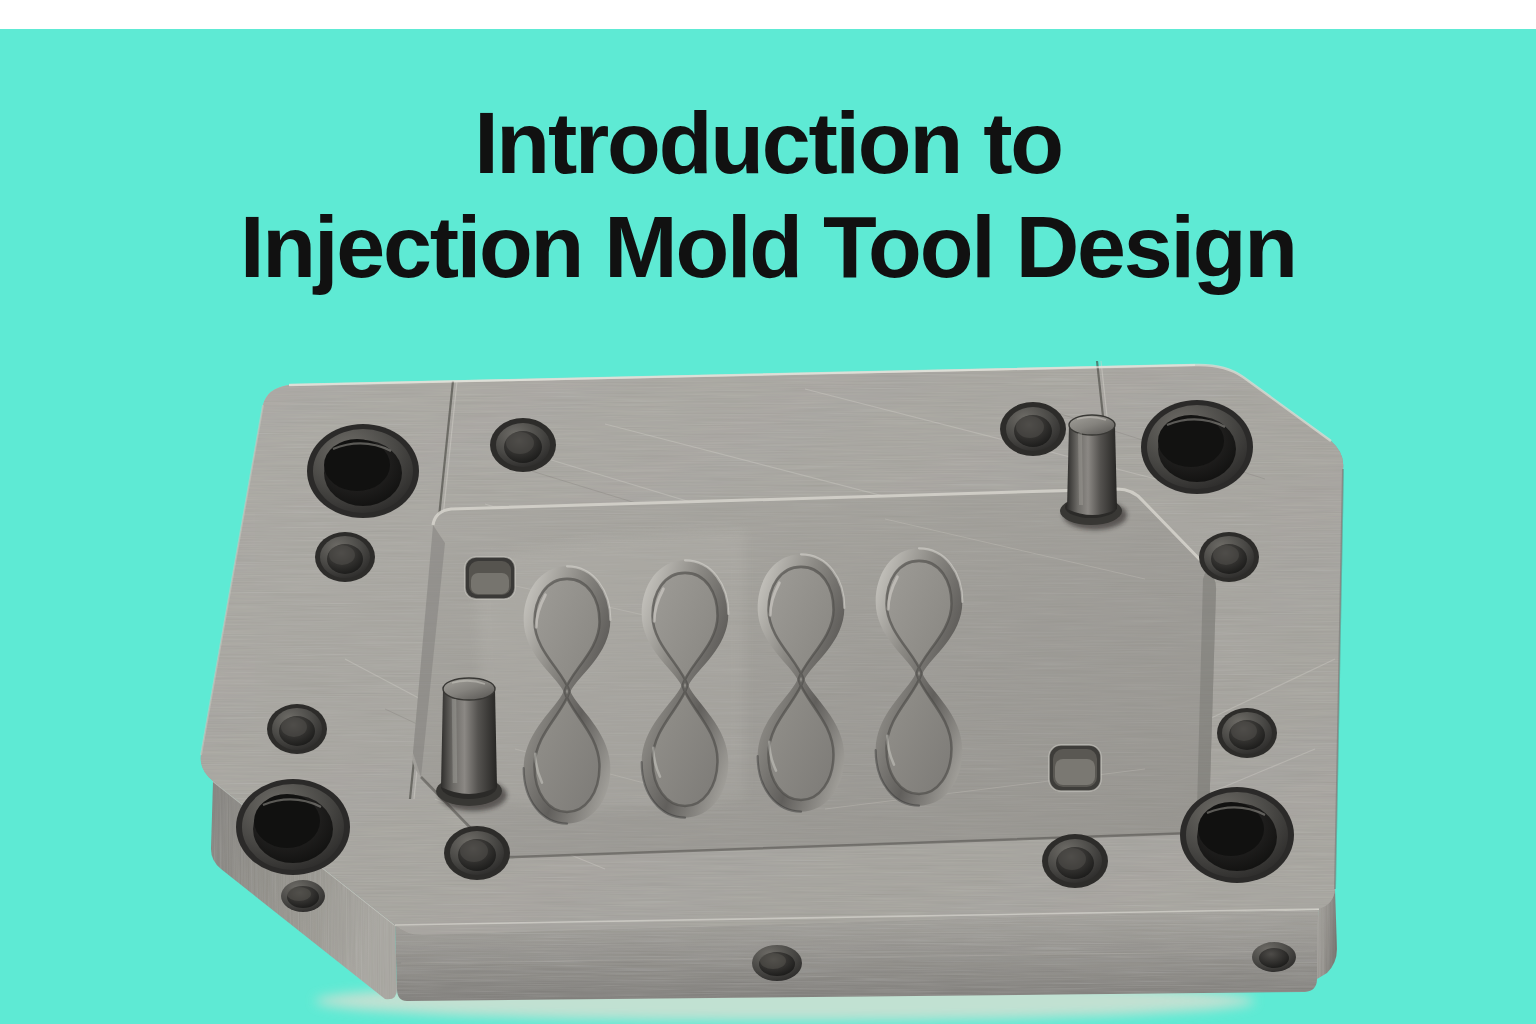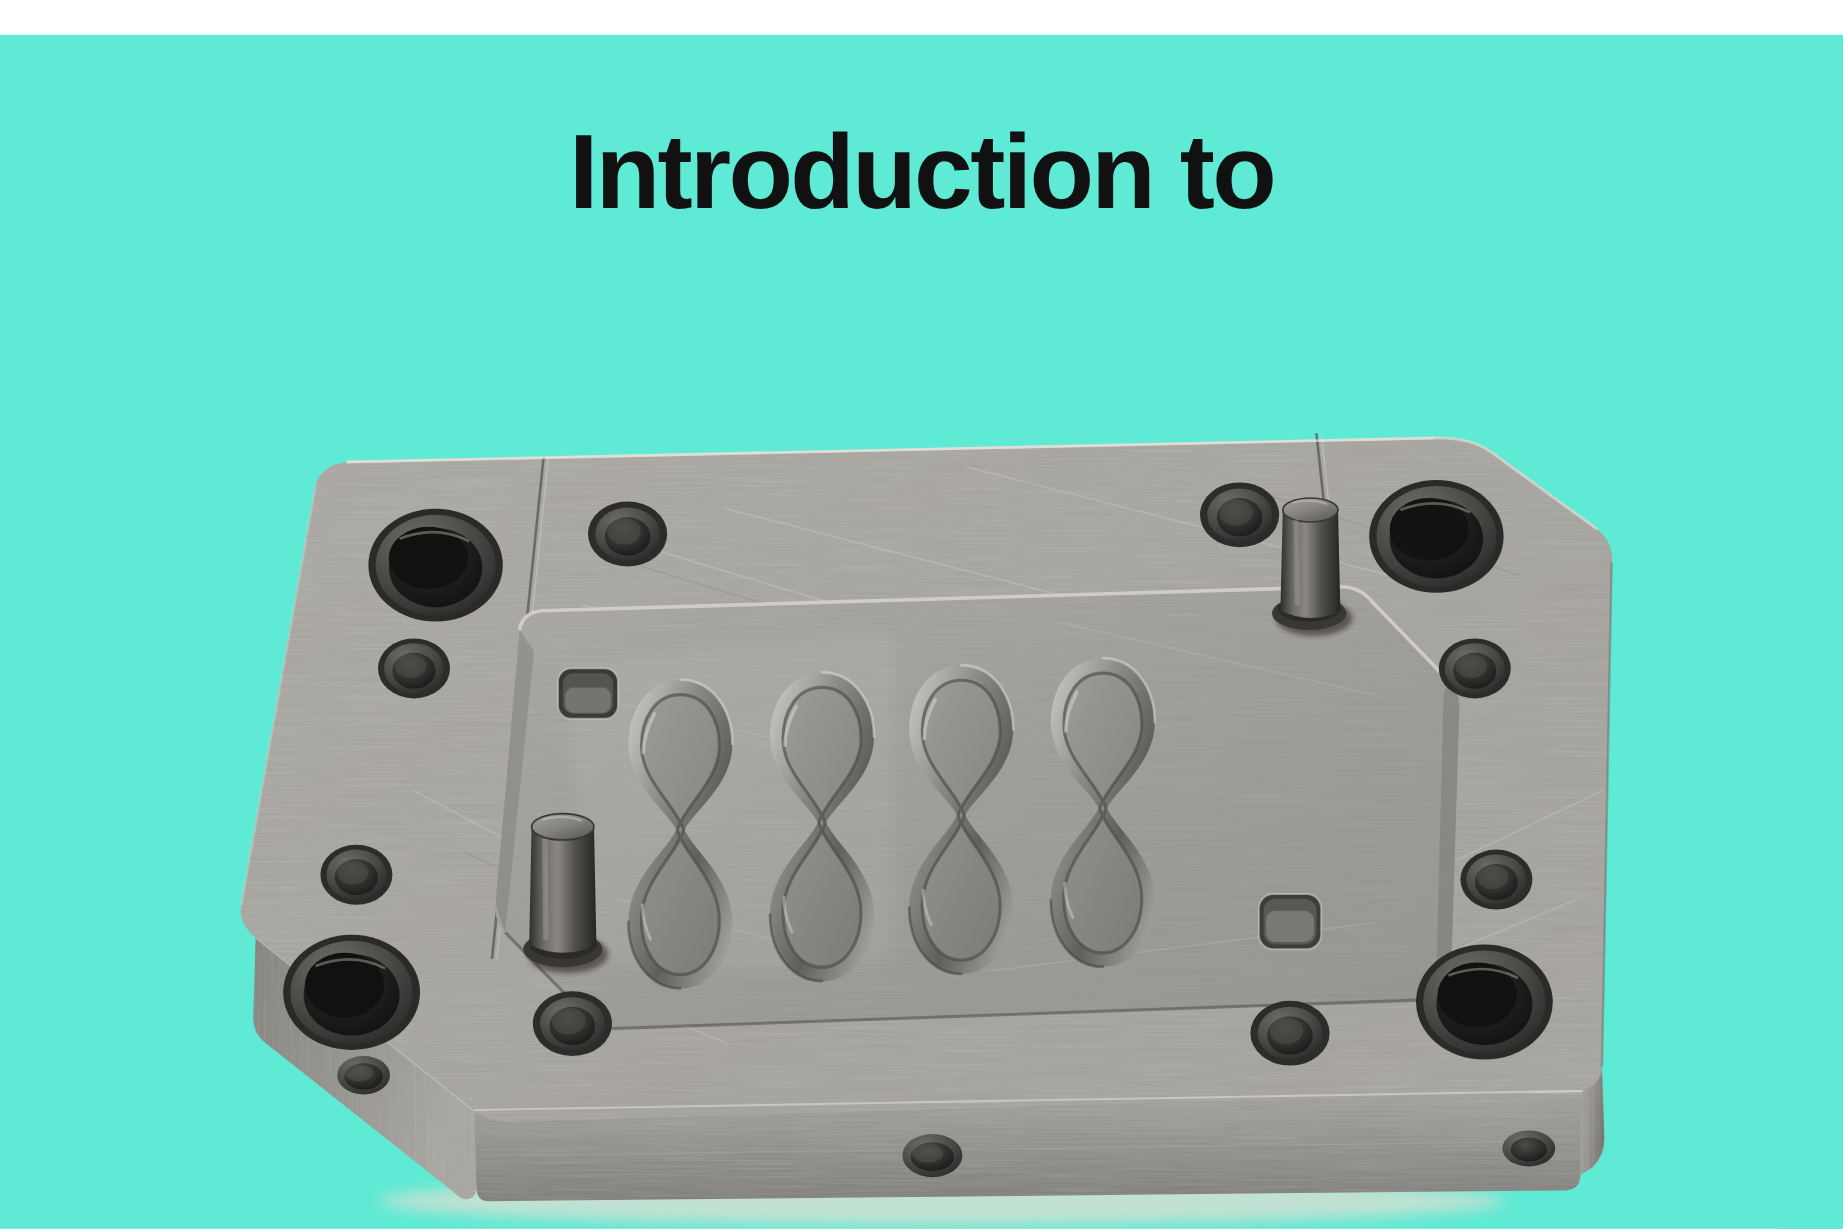--- a/index.html
+++ b/index.html
@@ -53,20 +53,21 @@
 
   
 </style>
 </head>
 <body>
 
 <div id="slide" style="background: #5eead4; margin-top: 29px;">
 
   <div id="title-block">
     <span class="title-line" style="color: rgb(17, 17, 17);">Introduction to</span>
+    <span class="title-line" style="color: rgb(17, 17, 17);">Injection Mold Tool Design</span>
   </div>
 
   <div id="mold-figure">
     <svg id="mold-svg" viewBox="0 0 1175 700" xmlns="http://www.w3.org/2000/svg">
       <defs>
 
         <linearGradient id="gTopPlate" x1="0" y1="0" x2="1" y2="1">
           <stop offset="0%" stop-color="#c2c0ba"></stop>
           <stop offset="22%" stop-color="#aeaca6"></stop>
           <stop offset="48%" stop-color="#9a9893"></stop>

